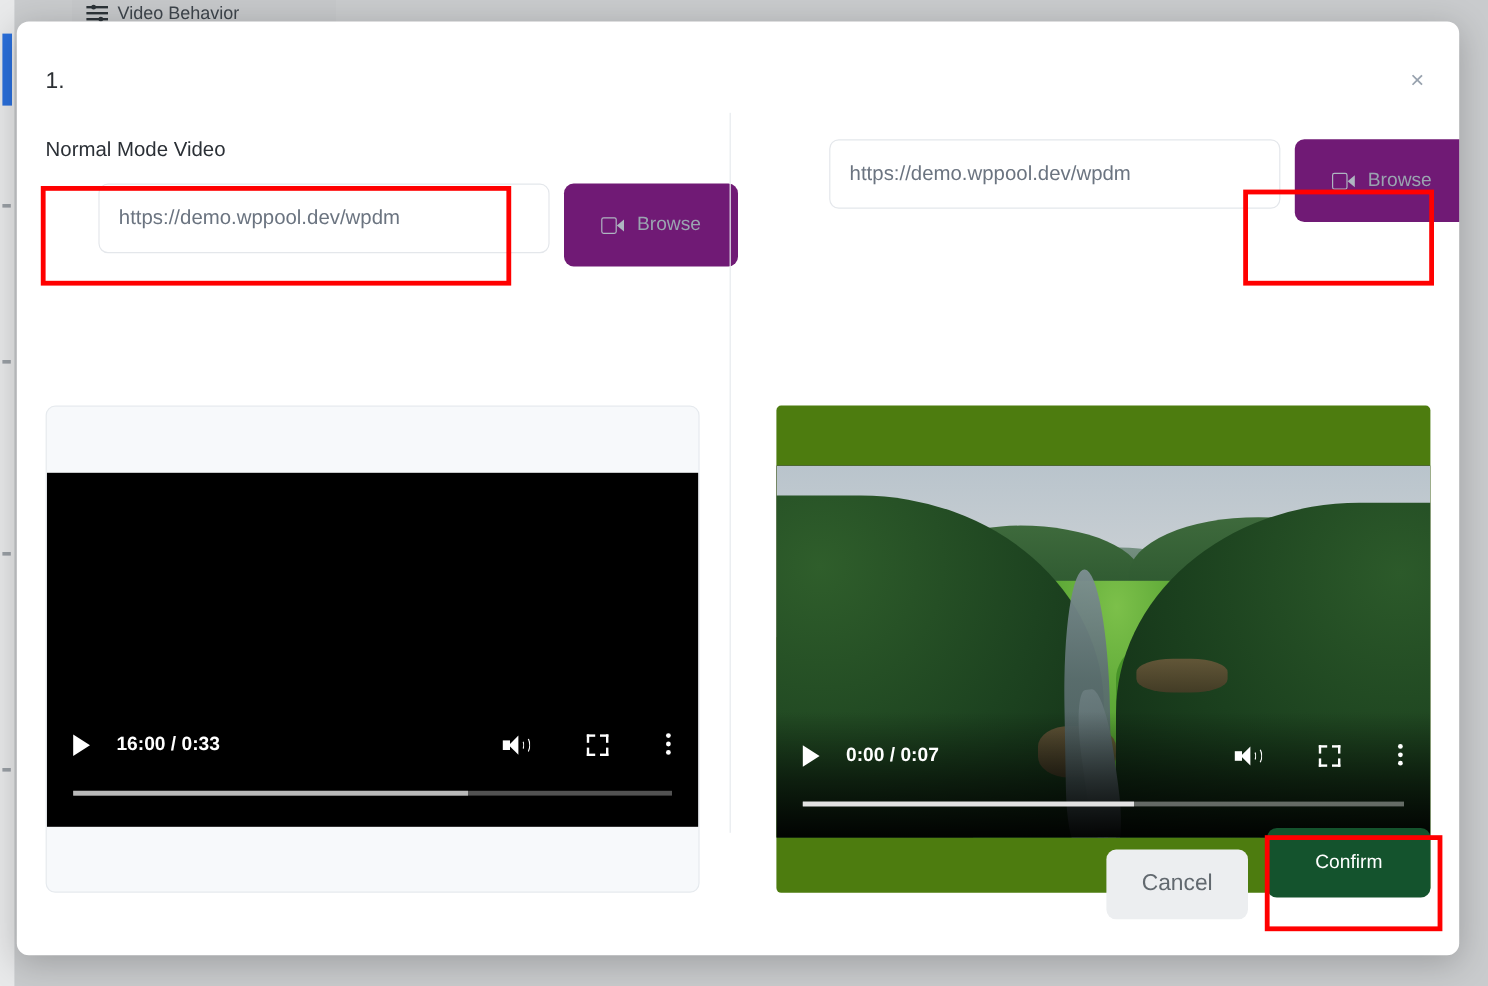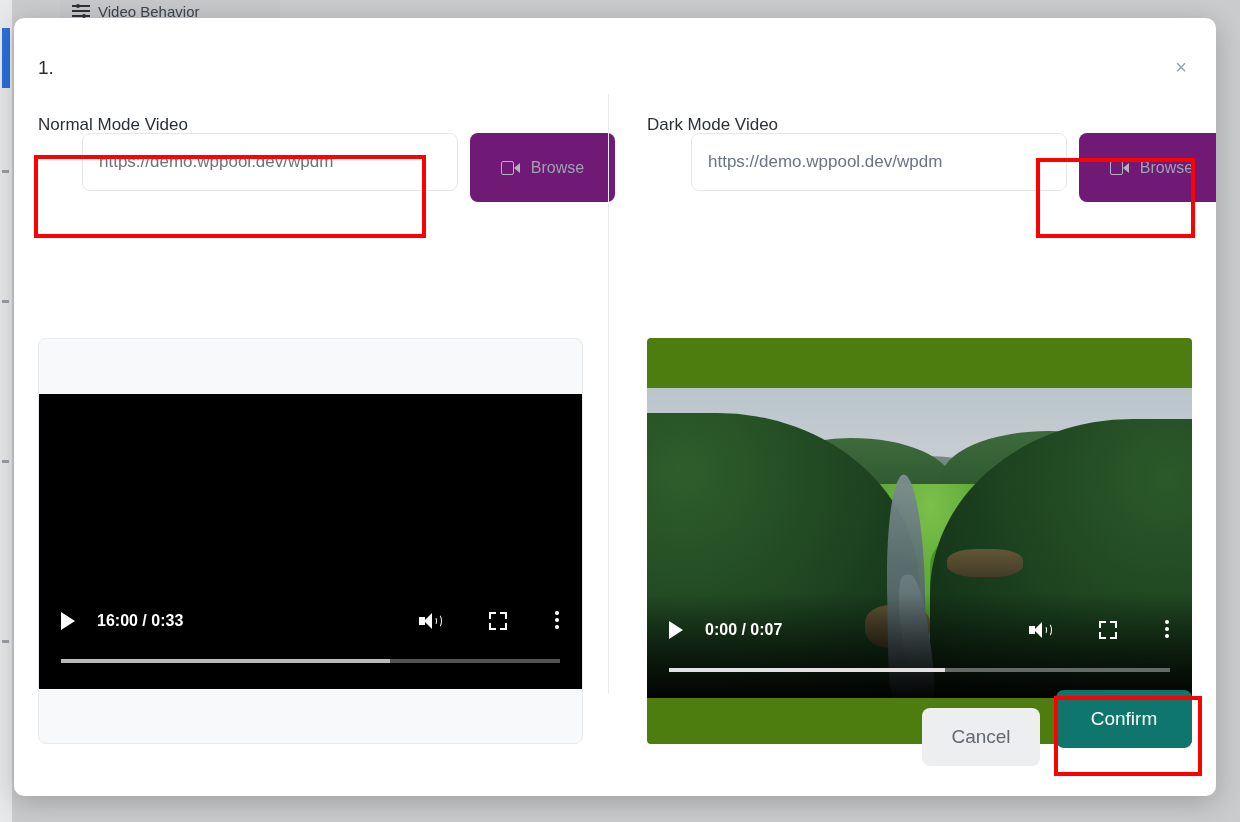--- a/index.html
+++ b/index.html
@@ -144,20 +144,21 @@
     padding-top: 22px;
   }
   .col.col-right {
     border-left: 1px solid #e7eaee;
     padding-left: 38px;
   }
 
   .field-label {
     font-size: 17px;
     color: #2b3036;
+    margin-bottom: 20px;
     line-height: 1;
   }
 
   .input-row {
     display: flex;
     align-items: stretch;
     gap: 12px;
     width: 545px;
     padding-left: 44px;
   }
@@ -477,23 +478,23 @@
     font-family: "Liberation Sans", sans-serif;
     cursor: pointer;
     margin-top: 36px;
   }
 
   #confirm-btn {
     min-width: 136px;
     height: 58px;
     border: none;
     border-radius: 8px;
-    background: #0f766e;
+    background: #14532d;
     color: #ffffff;
-    font-size: 19px;
+    font-size: 16px;
     font-family: "Liberation Sans", sans-serif;
     cursor: pointer;
   }
 
   
   .annot {
     position: absolute;
     border: 4px solid #ff0000;
     pointer-events: none;
     z-index: 50;
@@ -581,21 +582,20 @@
             <div class="progress">
               <div class="fill" id="fill-normal" style="width: 66%;"></div>
             </div>
           </div>
         </div>
       </div>
     </div>
 
     <div class="col col-right">
 
-      <div class="field-label">Dark Mode Video</div>
 
       <div class="input-row">
         <input class="url-input" type="text" value="https://demo.wppool.dev/wpdm" style="">
         <button class="browse-btn">
           <span class="camera-icon">
             <span class="body"></span>
               <span class="lens"></span>
           </span>
           <span>Browse</span>
         </button>

